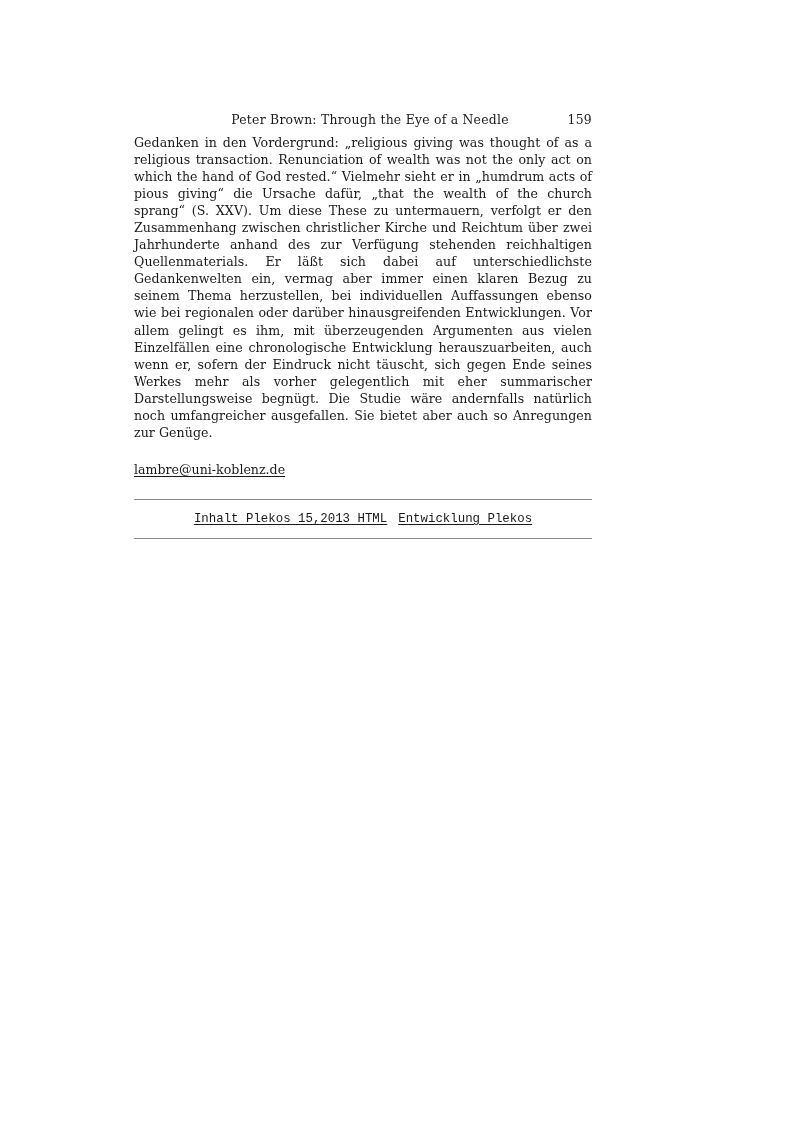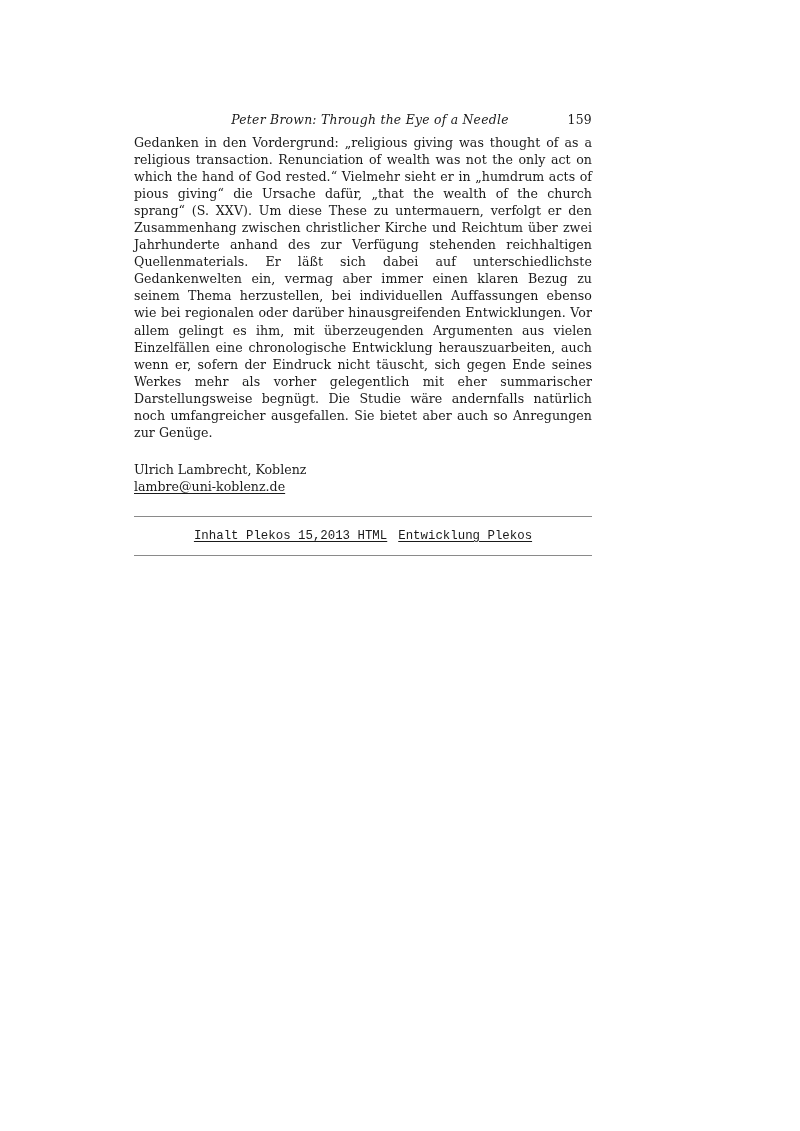--- a/index.html
+++ b/index.html
@@ -38,21 +38,20 @@
     letter-spacing: 0.02em;
   }
   .running-head-title {
     position: absolute;
     left: 0;
     right: 0;
     top: 0;
     text-align: center;
     padding-left: 14px;
     white-space: nowrap;
-    font-style: italic;
   }
   .running-head-folio {
     position: absolute;
     right: 0;
     top: 0;
     text-align: right;
     font-size: 12.4px;
   }
 
   
@@ -128,21 +127,20 @@
     <div class="running-head">
       <div class="running-head-title">Peter Brown: Through the Eye of a Needle</div>
       <div class="running-head-folio">159</div>
     </div>
 
     <div class="body-block">
       <p>Gedanken in den Vordergrund: „religious giving was thought of as a religious transaction. Renunciation of wealth was not the only act on which the hand of God rested.“ Vielmehr sieht er in „humdrum acts of pious giving“ die Ursache dafür, „that the wealth of the church sprang“ (S. XXV). Um diese These zu untermauern, verfolgt er den Zusammenhang zwischen christlicher Kirche und Reichtum über zwei Jahrhunderte anhand des zur Verfügung stehenden reichhaltigen Quellenmaterials. Er läßt sich dabei auf unterschiedlichste Gedankenwelten ein, vermag aber immer einen klaren Bezug zu seinem Thema herzustellen, bei individuellen Auffassungen ebenso wie bei regionalen oder darüber hinausgreifenden Entwicklungen. Vor allem gelingt es ihm, mit überzeugenden Argumenten aus vielen Einzelfällen eine chronologische Entwicklung herauszuarbeiten, auch wenn er, sofern der Eindruck nicht täuscht, sich gegen Ende seines Werkes mehr als vorher gelegentlich mit eher summarischer Darstellungsweise begnügt. Die Studie wäre andernfalls natürlich noch umfangreicher ausgefallen. Sie bietet aber auch so Anregungen zur Genüge.</p>
     </div>
 
     <div class="signature">
-      <span class="signature-name">Ulrich Lambrecht, Koblenz</span>
       <a class="signature-email" href="#">lambre@uni-koblenz.de</a>
     </div>
 
     <div class="footer-nav">
       <hr class="rule">
       <div class="footer-links">
         <a class="footer-link" href="#">Inhalt Plekos 15,2013 HTML</a><span class="footer-gap"></span><a class="footer-link" href="#">Entwicklung Plekos</a>
       </div>
       <hr class="rule">
     </div>

